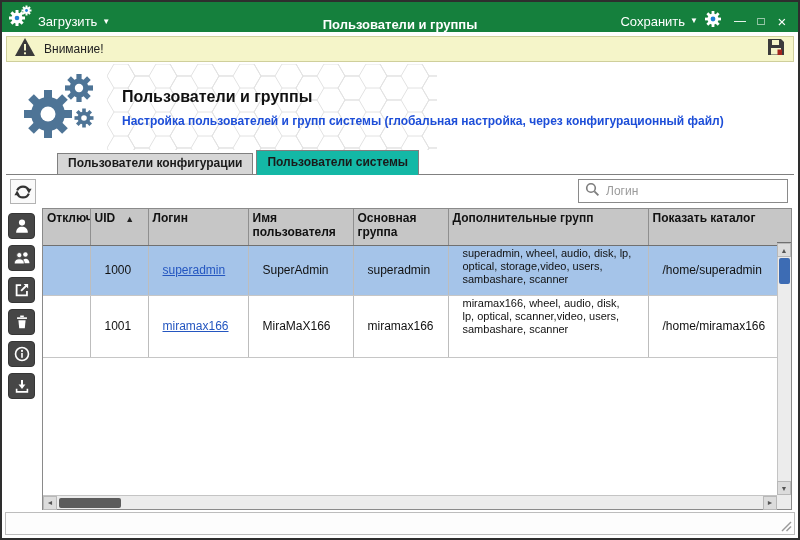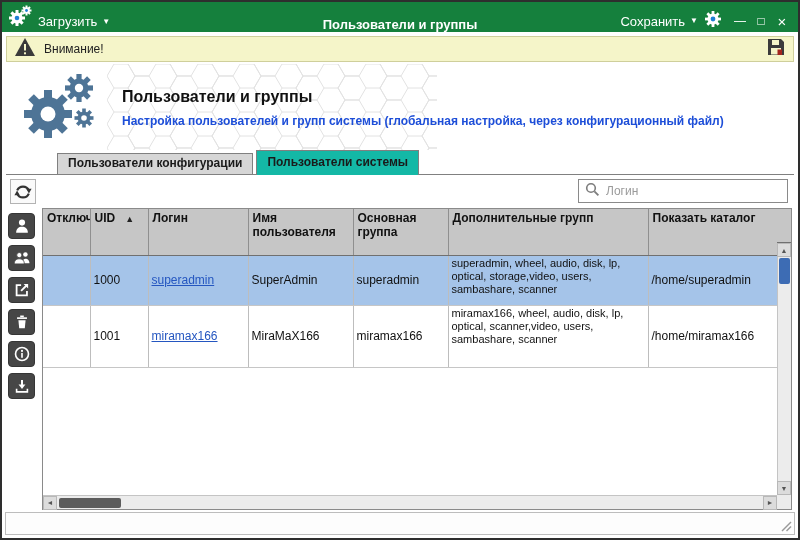--- a/index.html
+++ b/index.html
@@ -43,22 +43,22 @@
   .searchbox input { border:none; outline:none; flex:1; min-width:0; font-size:12px; color:#333; background:transparent; font-family:inherit; }
   .searchbox input::placeholder { color:#9a9a9a; }
 
   
   .side-toolbar { position:absolute; left:6px; top:211px; display:flex; flex-direction:column; gap:6px; }
   .side-btn { width:27px; height:26px; background:#464646; border:1px solid #353535; border-radius:4px; display:flex; align-items:center; justify-content:center; }
 
   
   .table-outer { position:absolute; left:40px; top:206px; width:750px; height:302px; border:1px solid #8a8a8a; background:#fff; }
   .grid { border-collapse:collapse; table-layout:fixed; width:735px; position:absolute; left:0; top:0; }
-  .grid th { background:#c6c6c6; border-right:1px solid #8f8f8f; border-bottom:1px solid #707070; font-size:12px; font-weight:bold; text-align:left; vertical-align:top; padding:2px 4px; height:46px; color:#111; overflow:hidden; }
-  .grid td { border-right:1px solid #bdbdbd; border-bottom:1px solid #c6c6c6; font-size:12px; padding:2px 3px; color:#111; vertical-align:middle; overflow:hidden; }
+  .grid th { background:#c6c6c6; border-right:1px solid #8f8f8f; border-bottom:1px solid #707070; font-size:12px; font-weight:bold; text-align:left; vertical-align:top; padding:2px 4px; height:36px; color:#111; overflow:hidden; }
+  .grid td { border-right:1px solid #bdbdbd; border-bottom:1px solid #c6c6c6; font-size:12px; padding:2px 14px; color:#111; vertical-align:middle; overflow:hidden; }
   tr.selected td { background:#a5c4e9; }
   td.groups { font-size:11px; line-height:13px; vertical-align:top; padding-top:1px; }
   tr.row-1 { height:50px; } tr.row-2 { height:62px; }
   a.login { color:#2456c0; }
   .sort-ico { font-size:9px; color:#222; margin-left:10px; }
   .hdr-filler { position:absolute; top:0; right:0; width:14px; height:34px; background:#c6c6c6; border-bottom:1px solid #707070; }
 
   
   .vscroll { position:absolute; top:34px; right:0; bottom:14px; width:14px; background:#ececec; border-left:1px solid #c4c4c4; }
   .vs-btn,.hs-btn { width:14px; height:14px; background:#dcdcdc; border:1px solid #b8b8b8; color:#555; font-size:7px; display:flex; align-items:center; justify-content:center; flex:none; }

